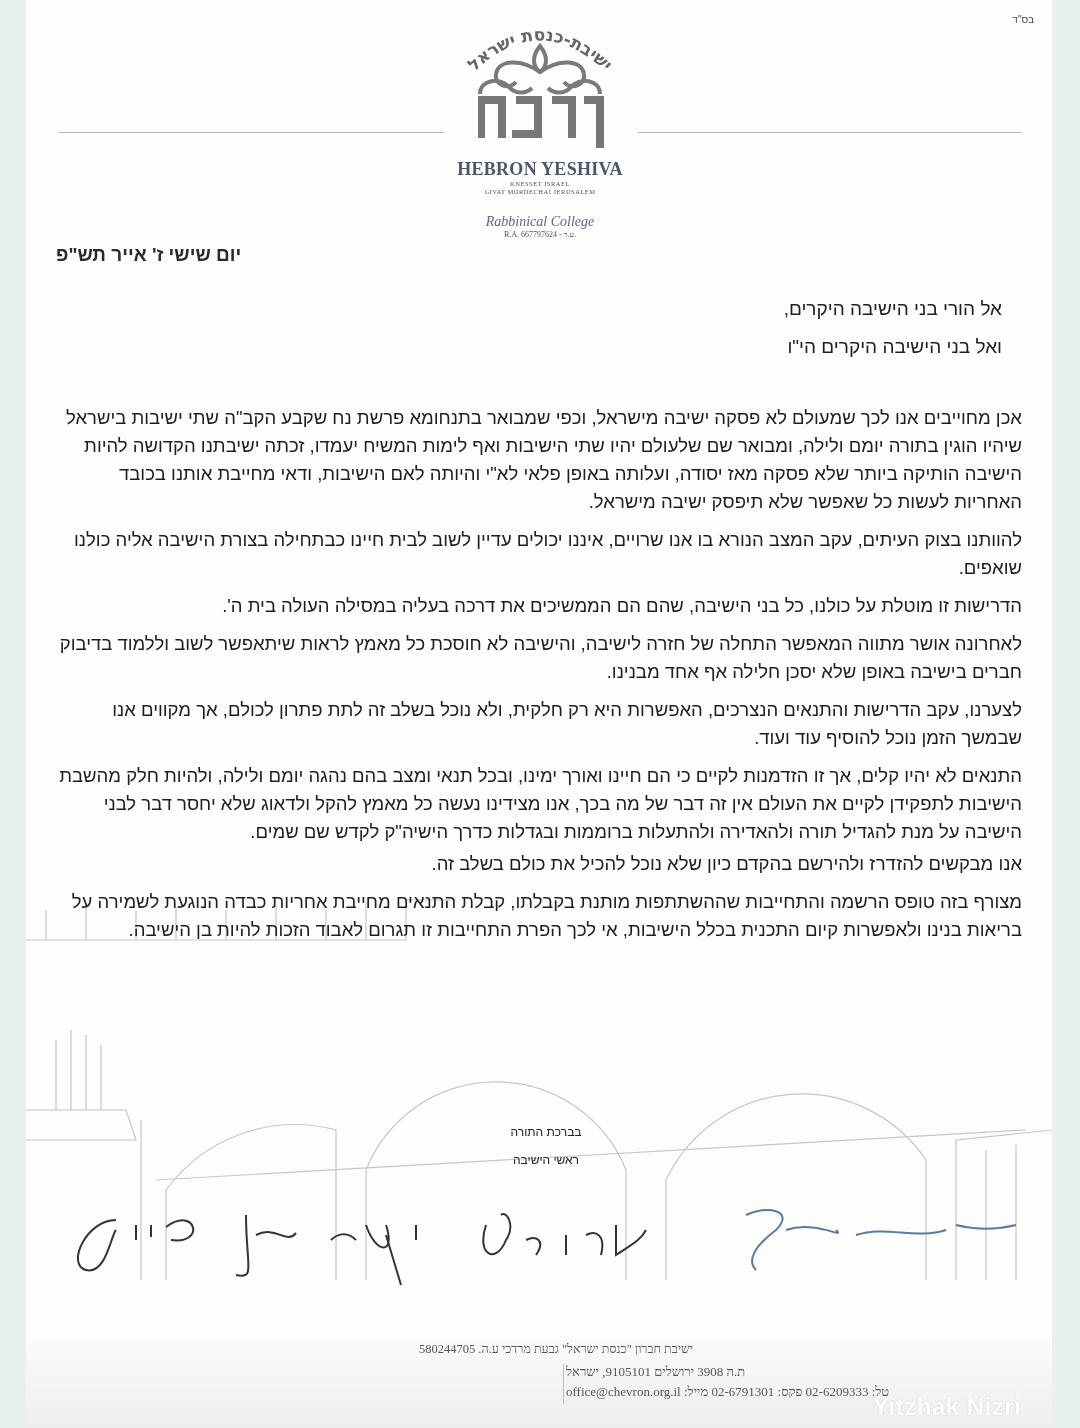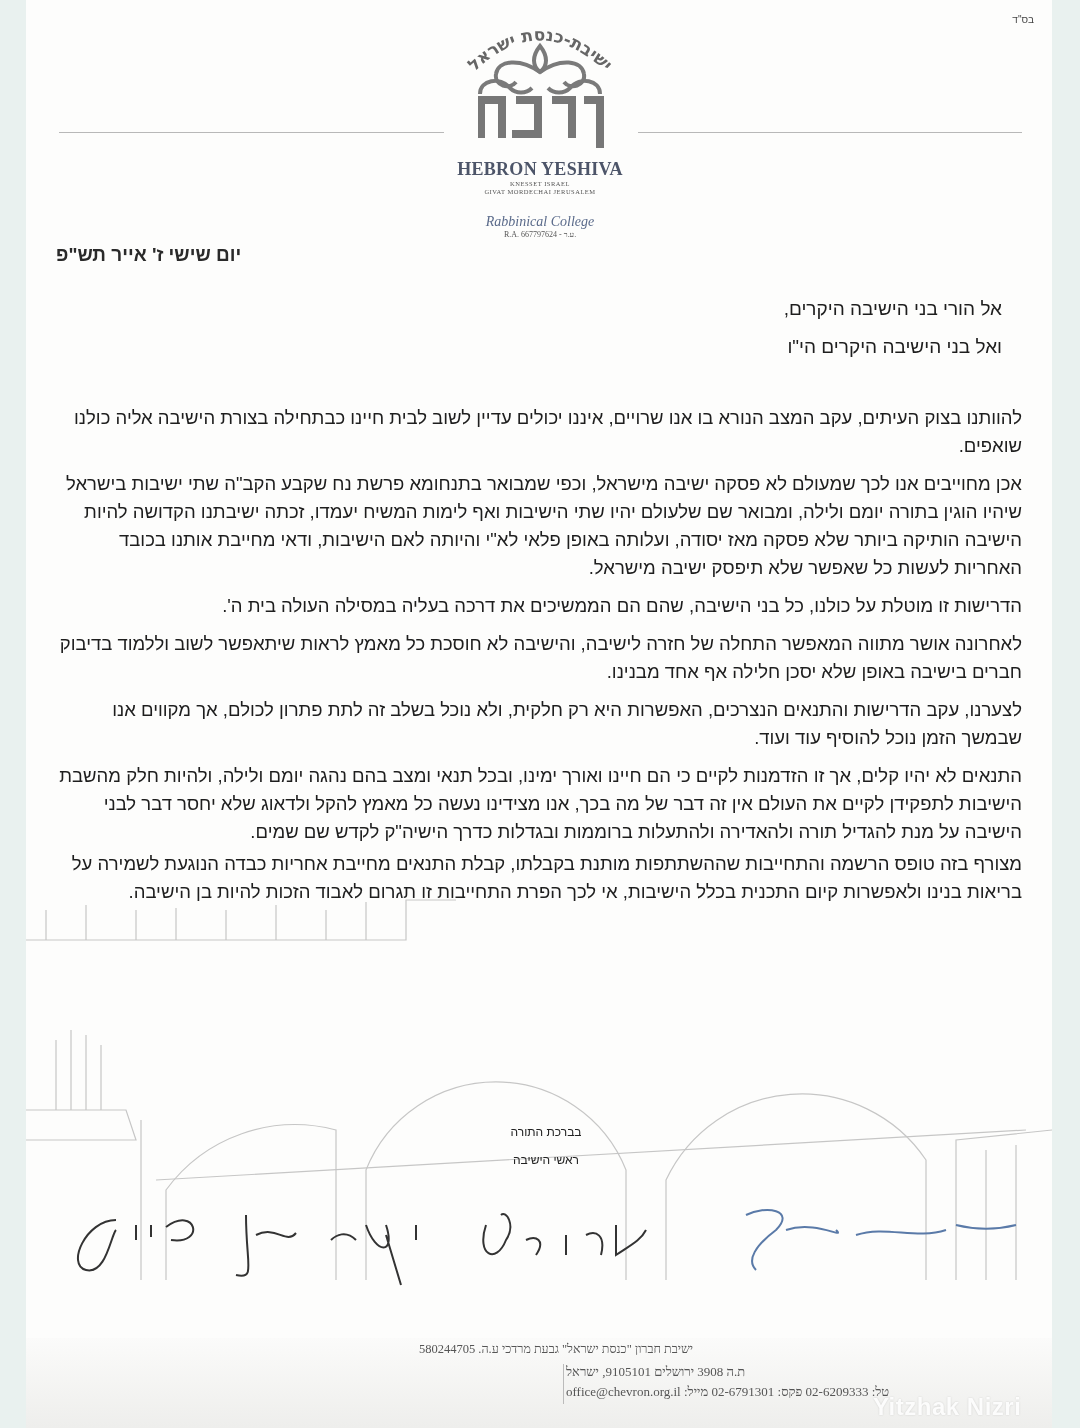--- a/index.html
+++ b/index.html
@@ -94,26 +94,27 @@
       <path d="M140 400 L 140 310 A 160 160 0 0 1 310 250 L 310 400"></path>
       <path d="M340 400 L 340 290 A 140 140 0 0 1 600 290 L 600 400"></path>
       <path d="M640 400 L 640 300 A 150 150 0 0 1 900 280 L 900 400"></path>
       <path d="M930 400 L 930 260 L 1026 250"></path>
       <path d="M960 270 L 960 400 M 990 265 L 990 400"></path>
       <path d="M130 300 L 1000 250"></path>
     </g>
   </svg>
 
   <div class="body text">
+    <p>אכן מחוייבים אנו לכך שמעולם לא פסקה ישיבה מישראל, וכפי שמבואר בתנחומא פרשת נח שקבע הקב"ה שתי ישיבות בישראל שיהיו הוגין בתורה יומם ולילה, ומבואר שם שלעולם יהיו שתי הישיבות ואף לימות המשיח יעמדו, זכתה ישיבתנו הקדושה להיות הישיבה הותיקה ביותר שלא פסקה מאז יסודה, ועלותה באופן פלאי לא"י והיותה לאם הישיבות, ודאי מחייבת אותנו בכובד האחריות לעשות כל שאפשר שלא תיפסק ישיבה מישראל.</p>
     <p>להוותנו בצוק העיתים, עקב המצב הנורא בו אנו שרויים, איננו יכולים עדיין לשוב לבית חיינו כבתחילה בצורת הישיבה אליה כולנו שואפים.</p>
-    <p>אכן מחוייבים אנו לכך שמעולם לא פסקה ישיבה מישראל, וכפי שמבואר בתנחומא פרשת נח שקבע הקב"ה שתי ישיבות בישראל שיהיו הוגין בתורה יומם ולילה, ומבואר שם שלעולם יהיו שתי הישיבות ואף לימות המשיח יעמדו, זכתה ישיבתנו הקדושה להיות הישיבה הותיקה ביותר שלא פסקה מאז יסודה, ועלותה באופן פלאי לא"י והיותה לאם הישיבות, ודאי מחייבת אותנו בכובד האחריות לעשות כל שאפשר שלא תיפסק ישיבה מישראל.</p>
     <p>הדרישות זו מוטלת על כולנו, כל בני הישיבה, שהם הם הממשיכים את דרכה בעליה במסילה העולה בית ה'.</p>
     <p>לאחרונה אושר מתווה המאפשר התחלה של חזרה לישיבה, והישיבה לא חוסכת כל מאמץ לראות שיתאפשר לשוב וללמוד בדיבוק חברים בישיבה באופן שלא יסכן חלילה אף אחד מבנינו.</p>
     <p>לצערנו, עקב הדרישות והתנאים הנצרכים, האפשרות היא רק חלקית, ולא נוכל בשלב זה לתת פתרון לכולם, אך מקווים אנו שבמשך הזמן נוכל להוסיף עוד ועוד.</p>
     <p style="margin-bottom:4px">התנאים לא יהיו קלים, אך זו הזדמנות לקיים כי הם חיינו ואורך ימינו, ובכל תנאי ומצב בהם נהגה יומם ולילה, ולהיות חלק מהשבת הישיבות לתפקידן לקיים את העולם אין זה דבר של מה בכך, אנו מצידינו נעשה כל מאמץ להקל ולדאוג שלא יחסר דבר לבני הישיבה על מנת להגדיל תורה ולהאדירה ולהתעלות ברוממות ובגדלות כדרך הישיה"ק לקדש שם שמים.</p>
+    <p>אנו מבקשים להזדרז ולהירשם בהקדם כיון שלא נוכל להכיל את כולם בשלב זה.</p>
     <p>מצורף בזה טופס הרשמה והתחייבות שההשתתפות מותנת בקבלתו, קבלת התנאים מחייבת אחריות כבדה הנוגעת לשמירה על בריאות בנינו ולאפשרות קיום התכנית בכלל הישיבות, אי לכך הפרת התחייבות זו תגרום לאבוד הזכות להיות בן הישיבה.</p>
   </div>
 
   <div class="closing">
     <div>בברכת התורה</div>
     <div>ראשי הישיבה</div>
   </div>
 
   <svg class="signatures" viewBox="0 0 970 110">
     <g fill="none" stroke="#333" stroke-width="2">

